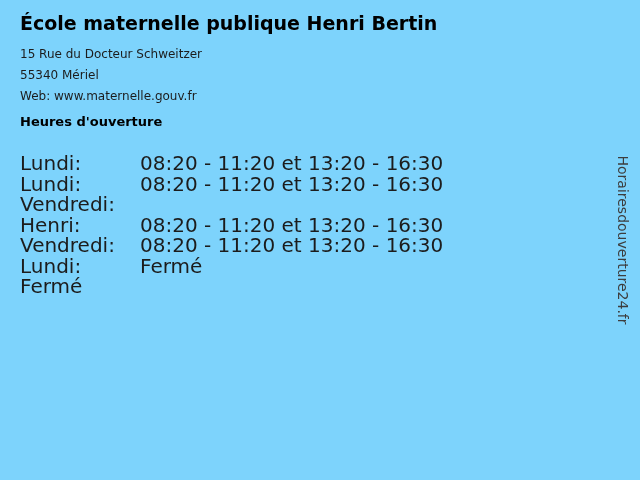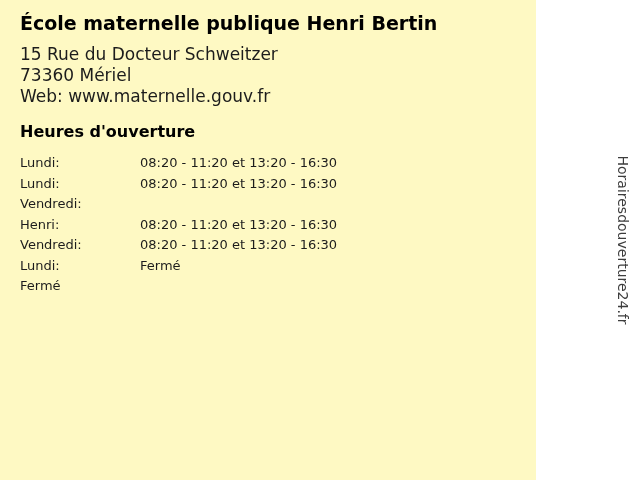--- a/index.html
+++ b/index.html
@@ -5,56 +5,56 @@
   * { margin: 0; padding: 0; box-sizing: border-box; }
   html, body {
     width: 640px;
     height: 480px;
     background: #ffffff;
     font-family: "DejaVu Sans", "Liberation Sans", sans-serif;
     overflow: hidden;
   }
   .page {
     position: relative;
-    width: 536px;
+    width: 640px;
     height: 480px;
-    background: #fef9c3;
+    background: #7dd3fc;
   }
   .title {
     position: absolute;
     left: 20px;
     top: 10px;
     font-size: 19px;
     font-weight: 700;
     color: #000000;
     line-height: 26px;
     white-space: nowrap;
   }
   .address {
     position: absolute;
     left: 20px;
     top: 44px;
-    font-size: 17px;
+    font-size: 12px;
     line-height: 21px;
     color: #1c1c1c;
   }
   .hours-heading {
     position: absolute;
     left: 20px;
-    top: 122px;
-    font-size: 16px;
+    top: 114px;
+    font-size: 13px;
     font-weight: 700;
     color: #000000;
     white-space: nowrap;
   }
   .hours-table {
     position: absolute;
     left: 20px;
     top: 153px;
-    font-size: 13px;
+    font-size: 20px;
     line-height: 20.5px;
     color: #1c1c1c;
   }
   .hours-row { display: flex; }
   .hours-row .day { width: 120px; flex: 0 0 120px; }
   .hours-row .time { white-space: nowrap; }
   .watermark {
     position: absolute;
     left: 623px;
     top: 240px;
@@ -66,21 +66,21 @@
 </style>
 </head>
 <body>
 
 <div class="page">
 
   <h1 class="title">École maternelle publique Henri Bertin</h1>
 
   <div class="address">
     <div>15 Rue du Docteur Schweitzer</div>
-    <div>73360 Mériel</div>
+    <div>55340 Mériel</div>
     <div>Web: www.maternelle.gouv.fr</div>
   </div>
 
   <h2 class="hours-heading">Heures d'ouverture</h2>
 
   <div class="hours-table">
     <div class="hours-row">
       <span class="day">Lundi:</span>
       <span class="time">08:20 - 11:20 et 13:20 - 16:30</span>
     </div>

